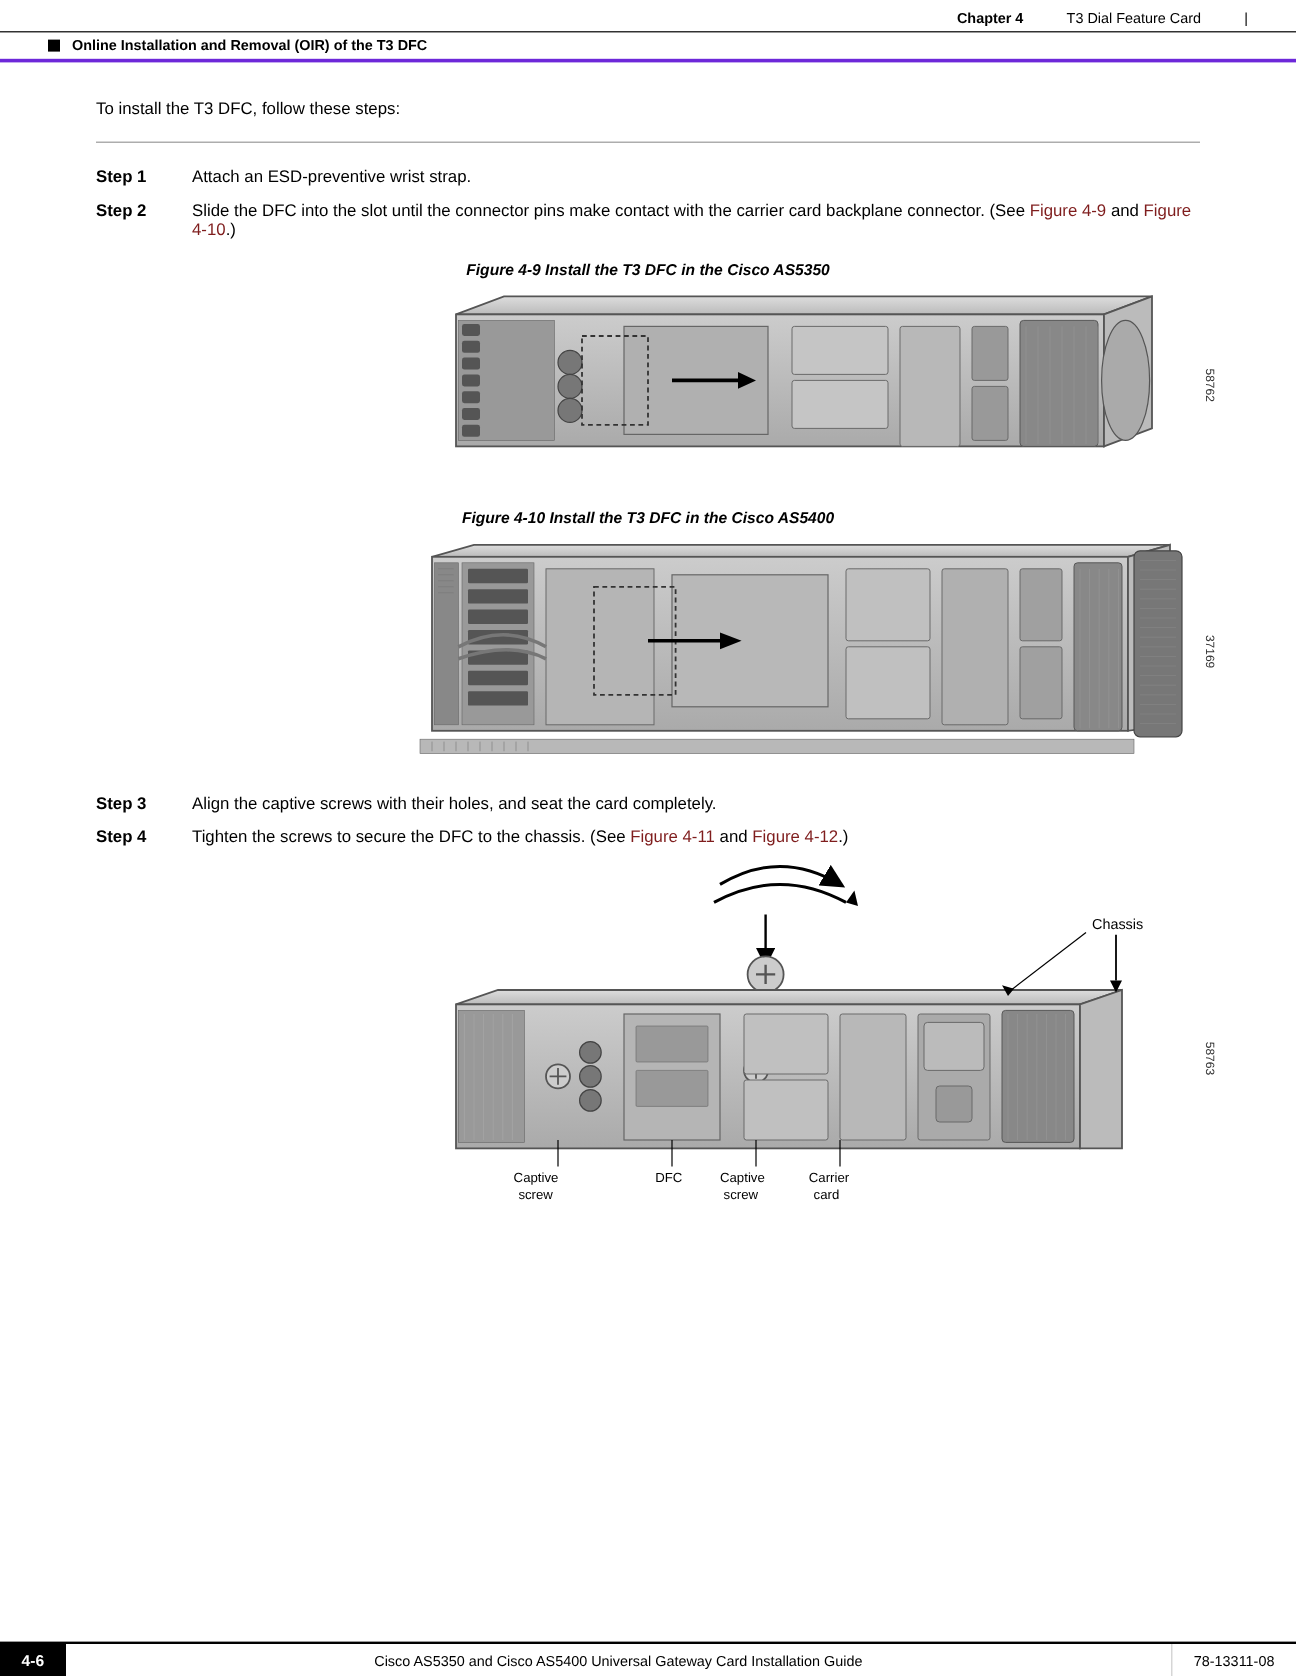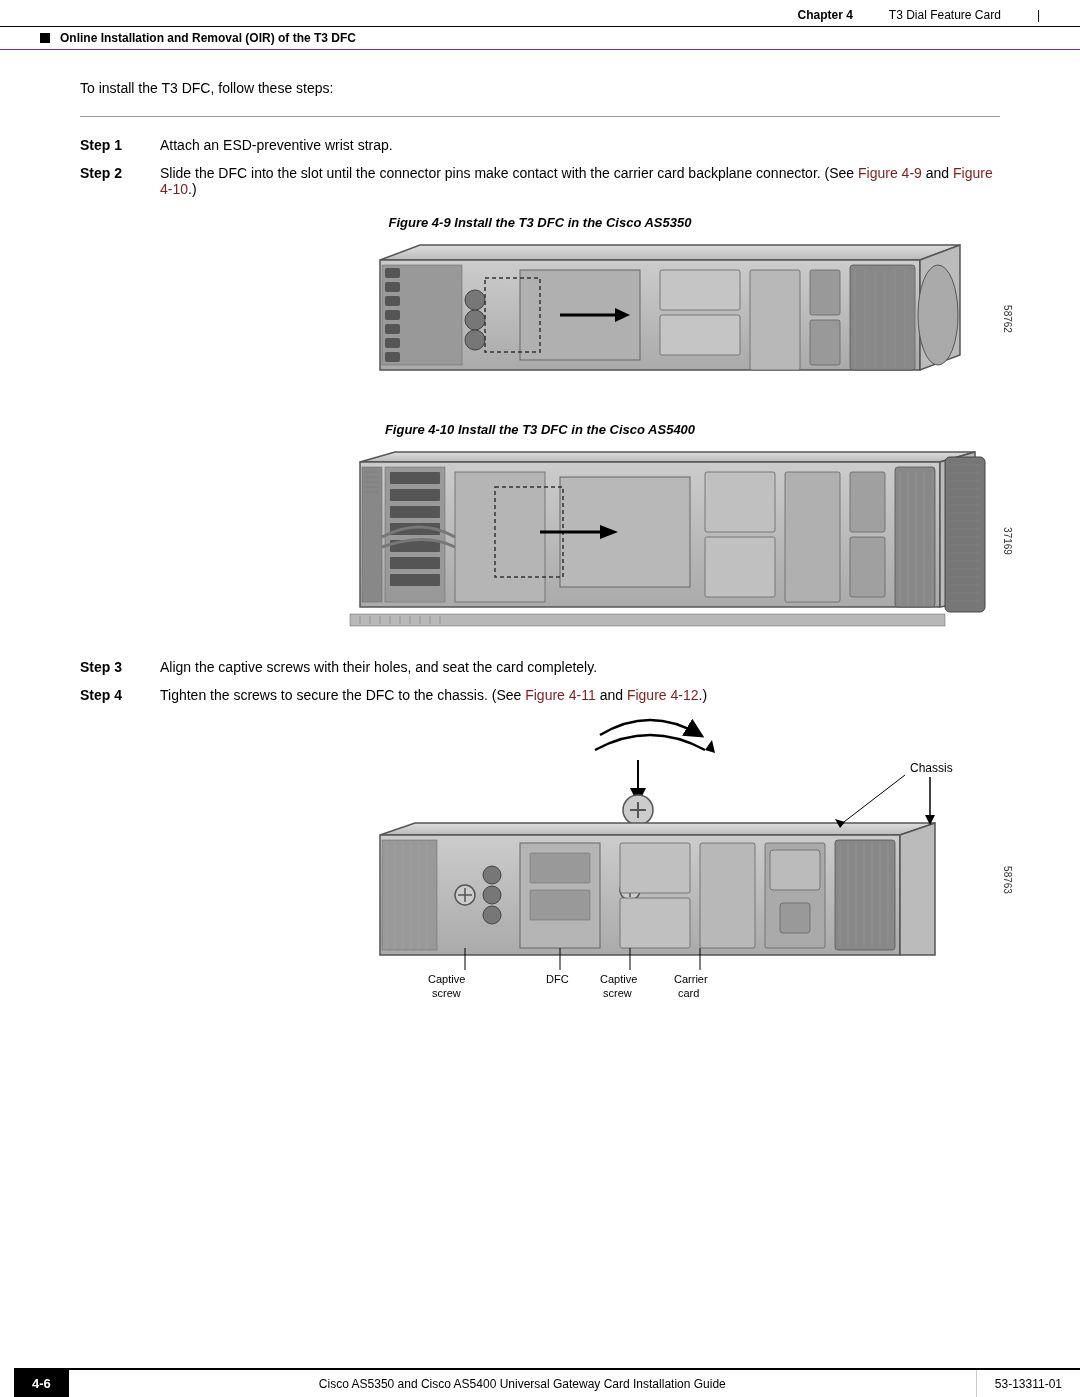--- a/index.html
+++ b/index.html
@@ -30,21 +30,21 @@
       display: flex;
       gap: 36px;
     }
     .header-chapter {
       font-weight: bold;
     }
 
     
     .page-subheader {
       padding: 4px 40px;
-      border-bottom: 1px solid #6d28d9;
+      border-bottom: 3px solid #6d28d9;
       display: flex;
       align-items: center;
       gap: 6px;
     }
     .page-subheader .bullet {
       display: inline-block;
       width: 10px;
       height: 10px;
       background: #000;
       margin-right: 4px;
@@ -106,21 +106,21 @@
       display: flex;
       justify-content: flex-end;
       margin-bottom: 24px;
       position: relative;
     }
 
     
     .page-footer {
       position: absolute;
       bottom: 0;
-      left: 14px;
+      left: 0;
       right: 0;
       border-top: 2px solid #000;
       display: flex;
       align-items: stretch;
     }
     .footer-page-num {
       background: #000;
       color: #fff;
       font-size: 13px;
       font-weight: bold;
@@ -473,14 +473,14 @@
       </svg>
       <div style="position:absolute;right:-22px;top:50%;transform:translateY(-50%) rotate(90deg);font-size:10px;color:#333;white-space:nowrap;">58763</div>
     </div>
   </div>
 
 </div>
 
 <div class="page-footer">
   <div class="footer-page-num">4-6</div>
   <div class="footer-center">Cisco AS5350 and Cisco AS5400 Universal Gateway Card Installation Guide</div>
-  <div class="footer-right">53-13311-01</div>
+  <div class="footer-right">78-13311-08</div>
 </div>
 
 </body></html>

